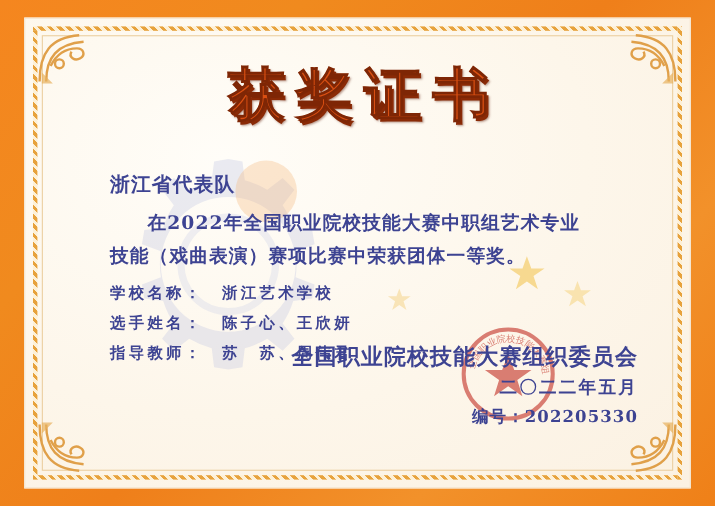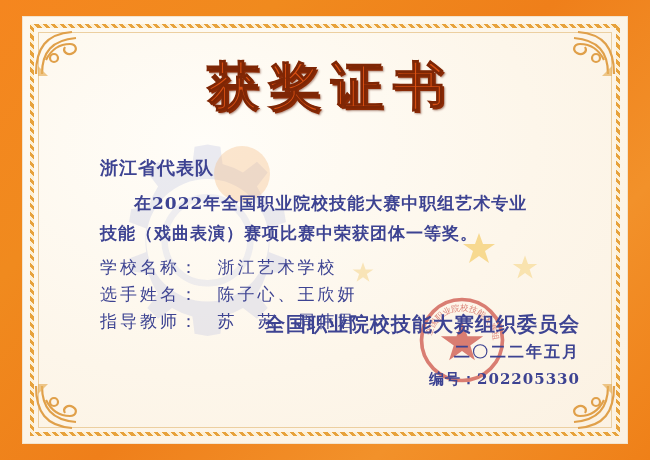--- a/index.html
+++ b/index.html
@@ -146,25 +146,25 @@
     letter-spacing: 1px;
     color: #3d4392;
     font-weight: bold;
     text-indent: 2em;
     width: 440px;
   }
   .field-list {
     margin-top: 6px;
   }
   .field-row {
-    font-size: 17px;
+    font-size: 14px;
     line-height: 27px;
     letter-spacing: 2px;
     color: #3d4392;
-    font-weight: normal;
+    font-weight: bold;
     white-space: nowrap;
   }
   .field-label { letter-spacing: 3px; }
   .field-value { margin-left: 10px; letter-spacing: 3px; }
 
   
   .footer-block {
     position: absolute;
     right: 48px;
     bottom: 52px;

